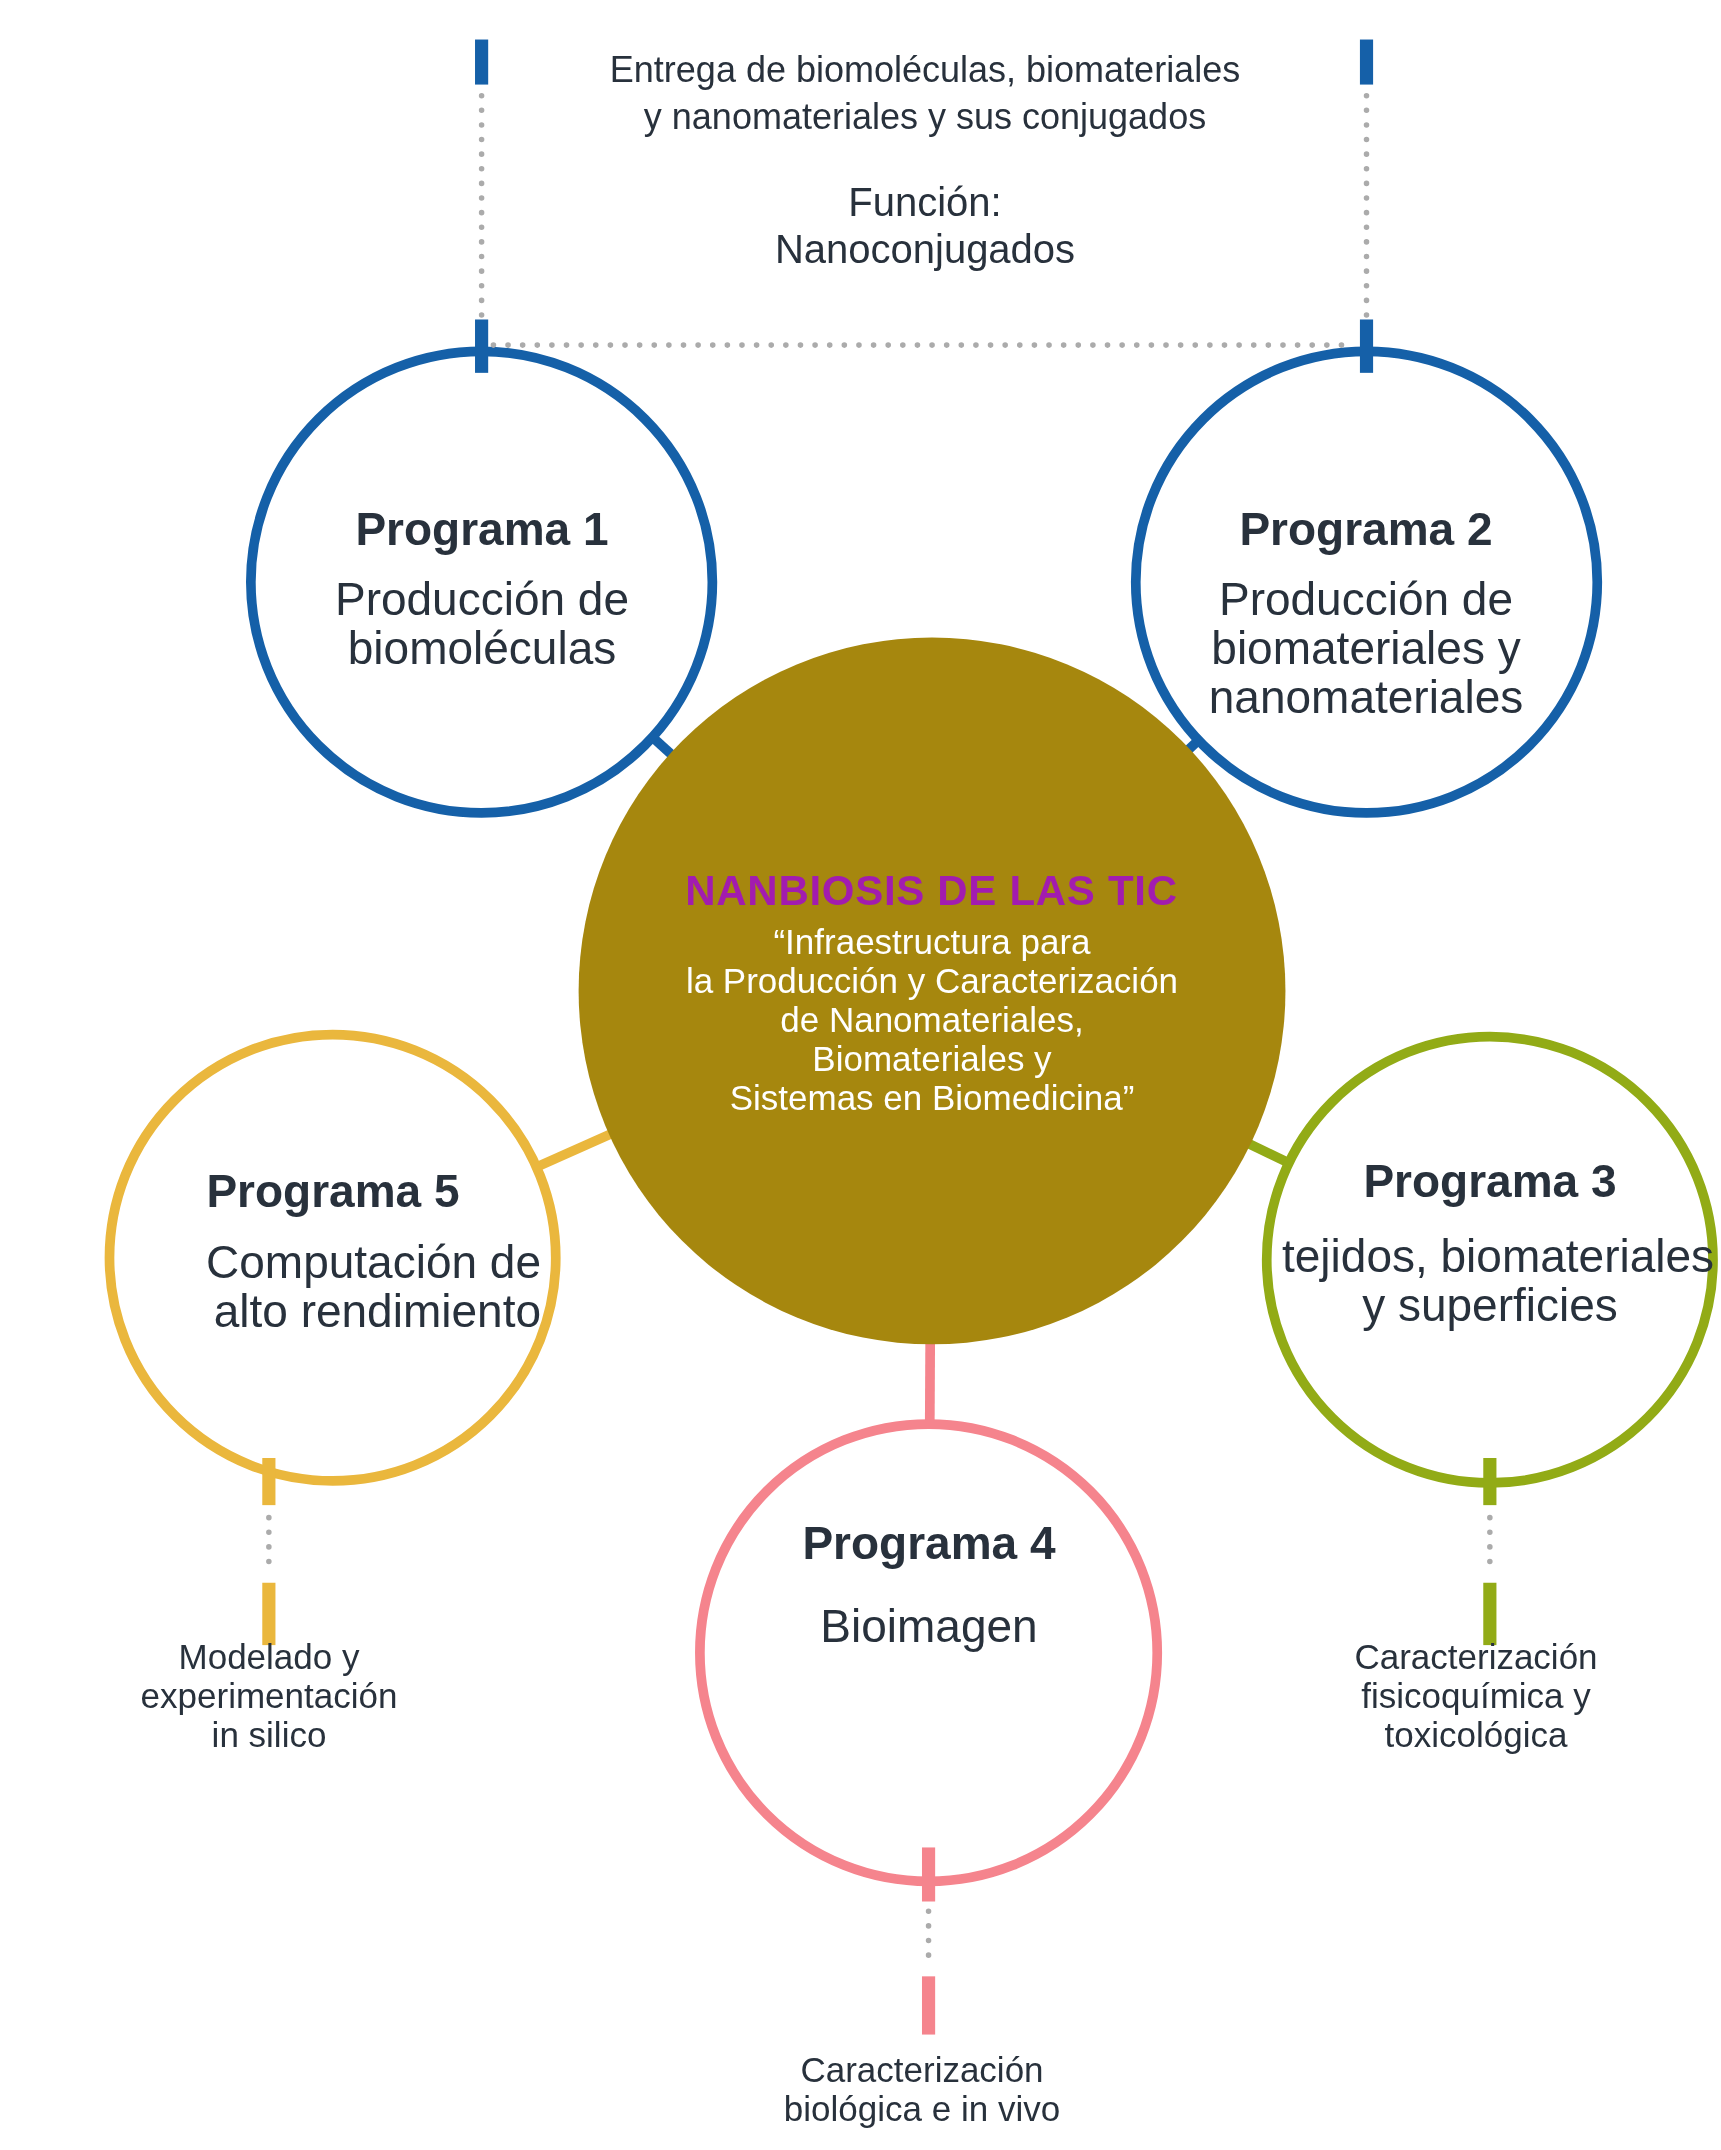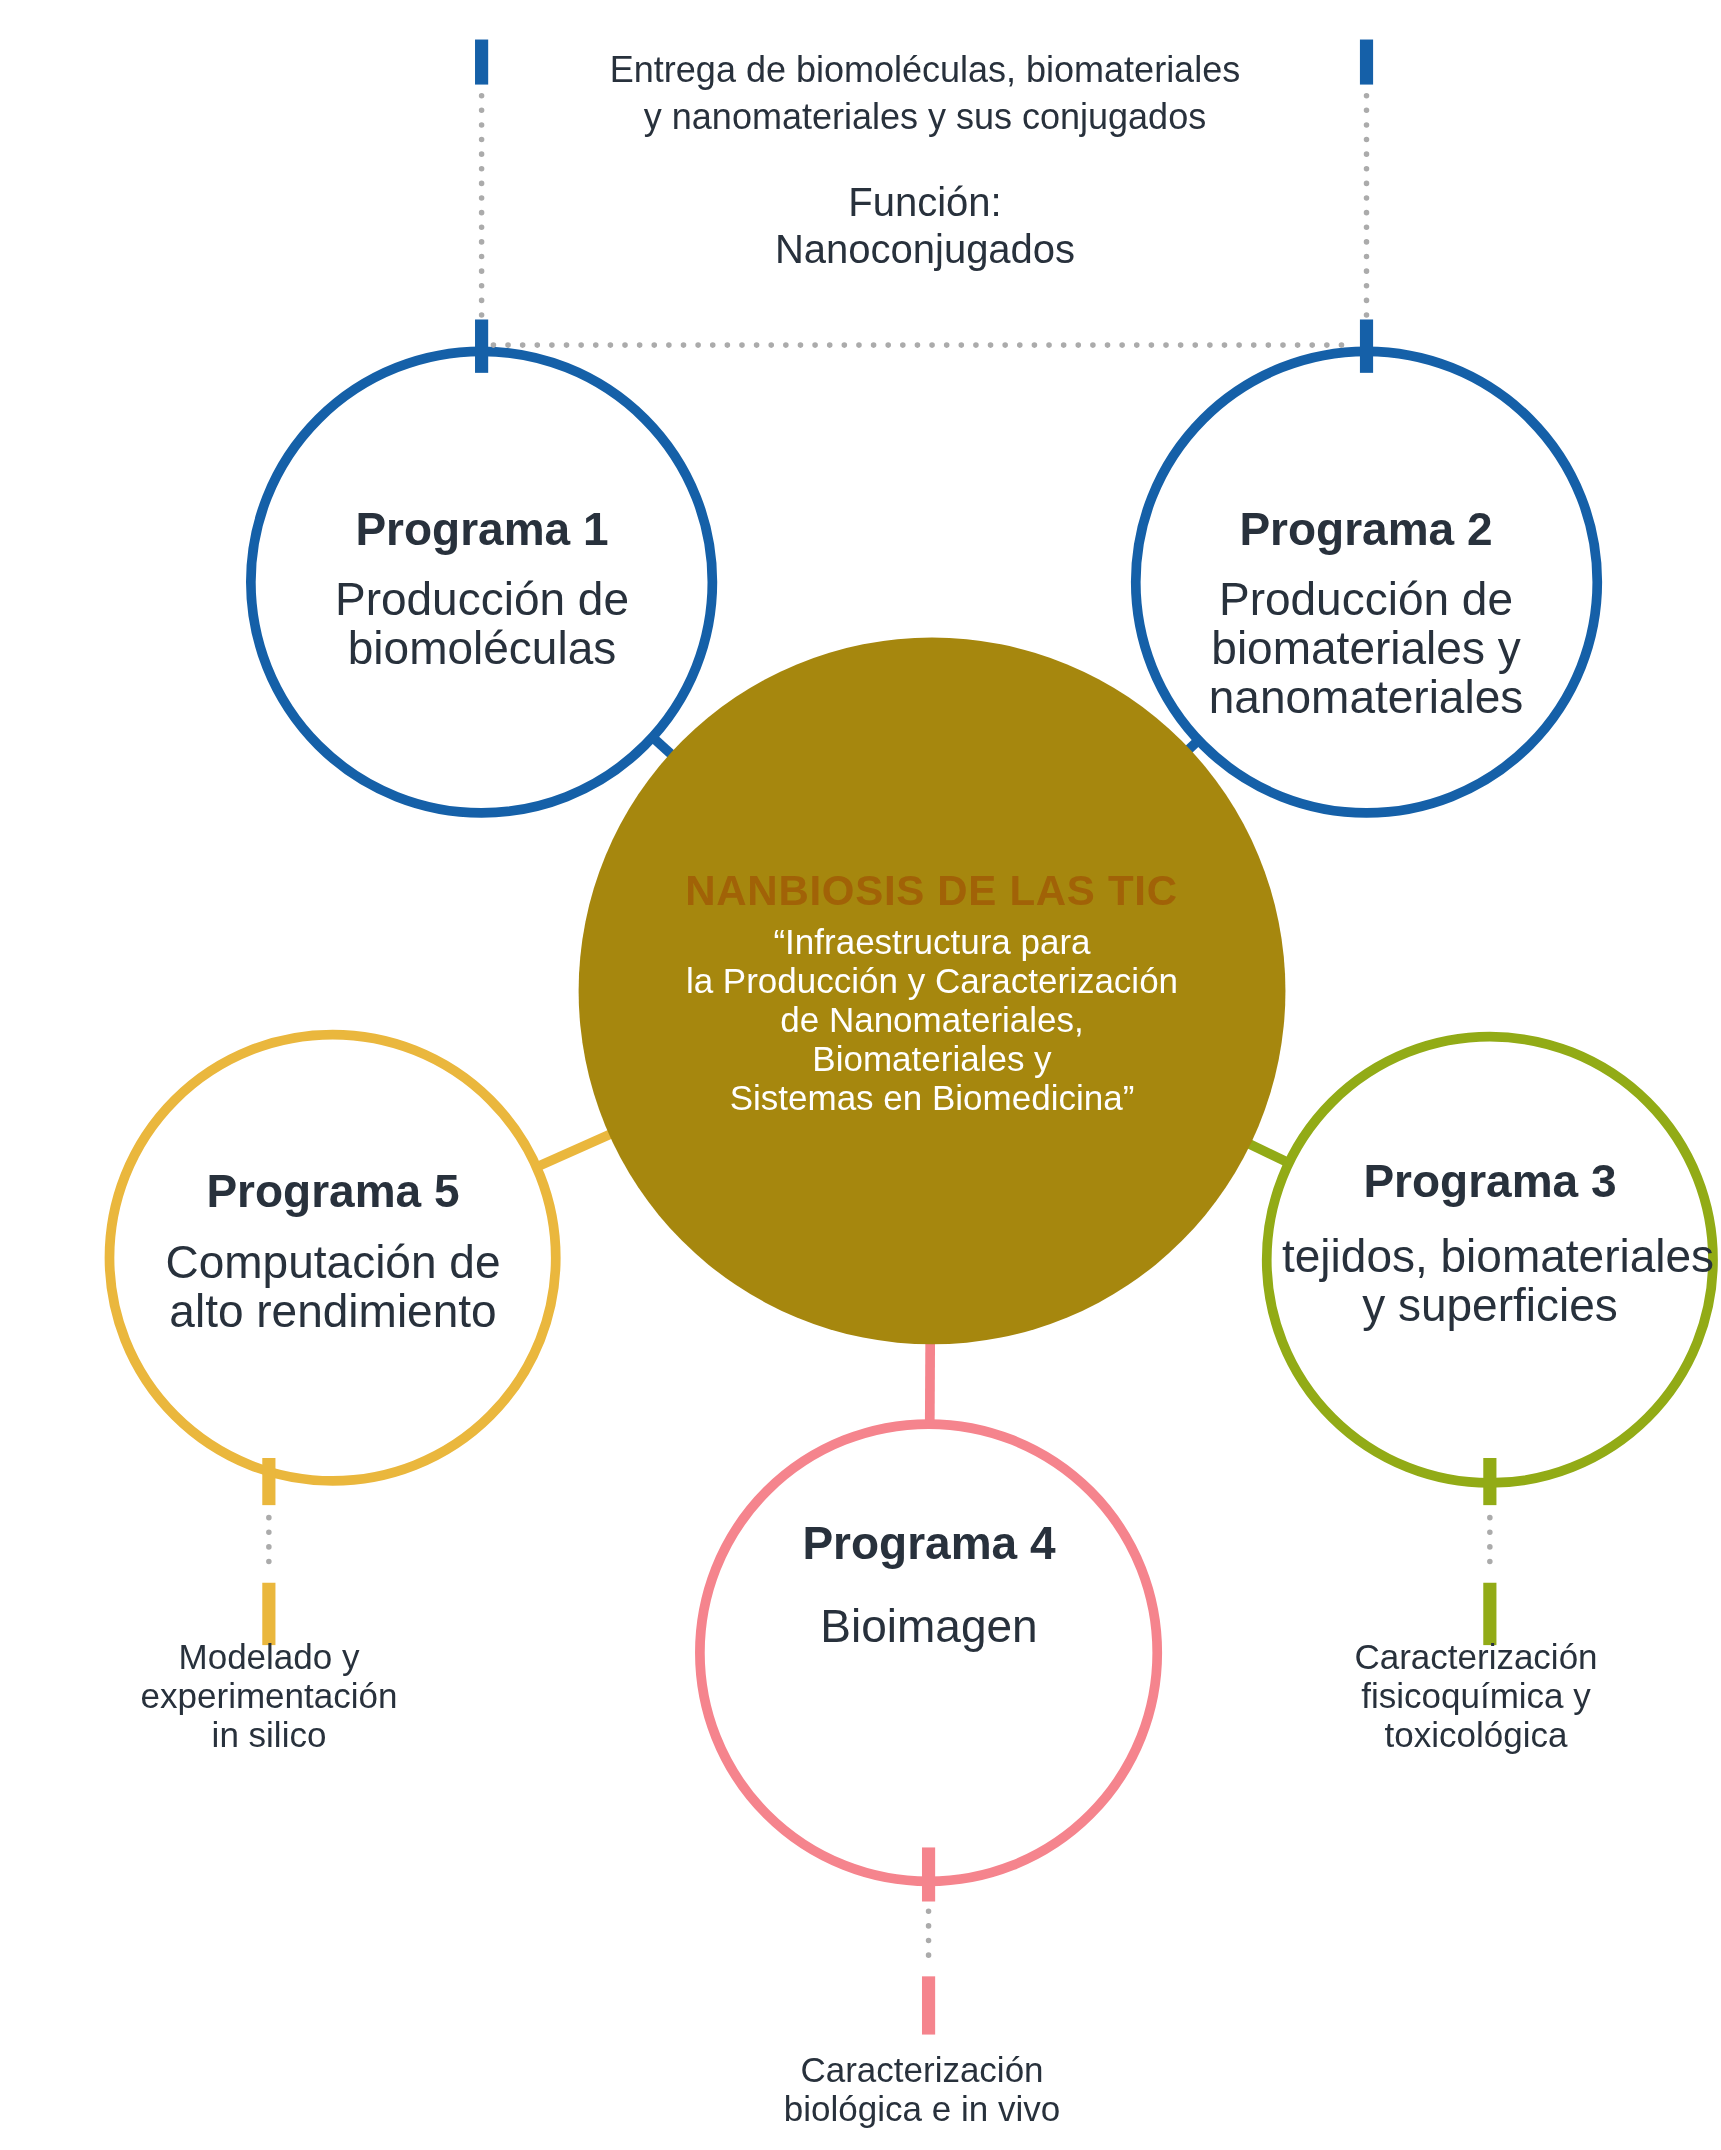--- a/index.html
+++ b/index.html
@@ -12,30 +12,30 @@
     overflow:hidden;
   }
   svg.diagram{position:absolute;left:0;top:0;}
   .connector{stroke-width:14;fill:none;}
   .prog-circle{fill:#ffffff;stroke-width:14;}
   .gold-circle{stroke:none;}
   .dotline{stroke-width:8;stroke-dasharray:0.1 21;stroke-linecap:round;fill:none;}
   .txt{position:absolute;text-align:center;white-space:nowrap;}
   .top-ann{left:336px;top:46px;width:1178px;font-size:36px;line-height:47px;}
   .func-ann{left:336px;top:179px;width:1178px;font-size:40px;line-height:47px;}
-  .gold-title{left:585px;top:865px;width:693px;font-size:42px;line-height:51px;font-weight:700;color:#a16207;letter-spacing:0.7px;}
+  .gold-title{left:585px;top:865px;width:693px;font-size:42px;line-height:51px;font-weight:700;color:#a21caf;letter-spacing:0.7px;}
   .gold-body{left:551px;top:922px;width:762px;font-size:35px;line-height:39px;color:#ffffff;}
   .p-title{font-size:46px;line-height:51px;font-weight:700;}
   .p-sub{font-size:46px;line-height:49px;}
   .t1{left:274px;top:504px;width:416px;}
   .s1{left:274px;top:575px;width:416px;}
   .t2{left:1158px;top:504px;width:416px;}
   .s2{left:1158px;top:575px;width:416px;}
   .t5{left:125px;top:1166px;width:416px;}
-  .s5{left:125px;top:1238px;width:416px;}
+  .s5{left:125px;top:1238px;width:416px;text-align:right;}
   .t3{left:1282px;top:1156px;width:416px;}
   .s3{left:1282px;top:1232px;width:416px;}
   .t4{left:721px;top:1518px;width:416px;}
   .s4{left:721px;top:1574px;width:416px;margin-top:28px;}
   .bottom-ann{font-size:35px;line-height:39px;}
   .a5{left:61px;top:1637px;width:416px;}
   .a3{left:1268px;top:1637px;width:416px;}
   .a4{left:714px;top:2050px;width:416px;}
 </style>
 </head>

